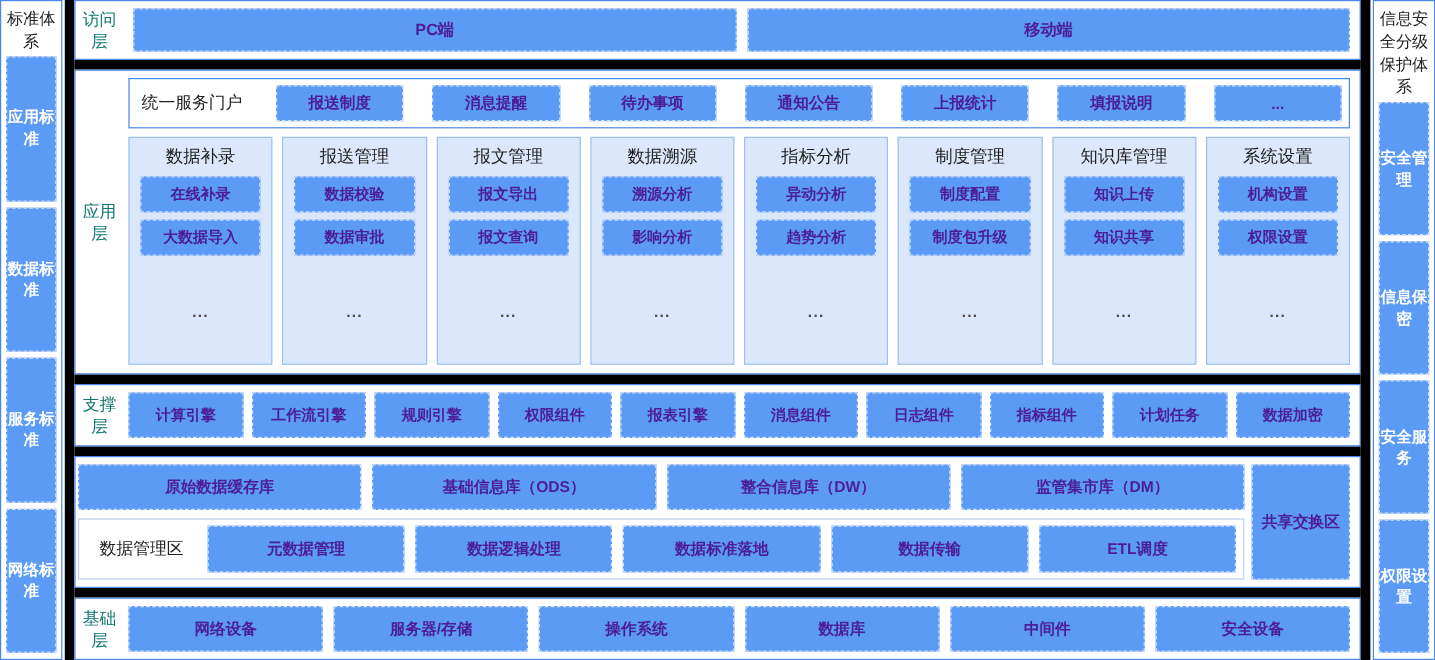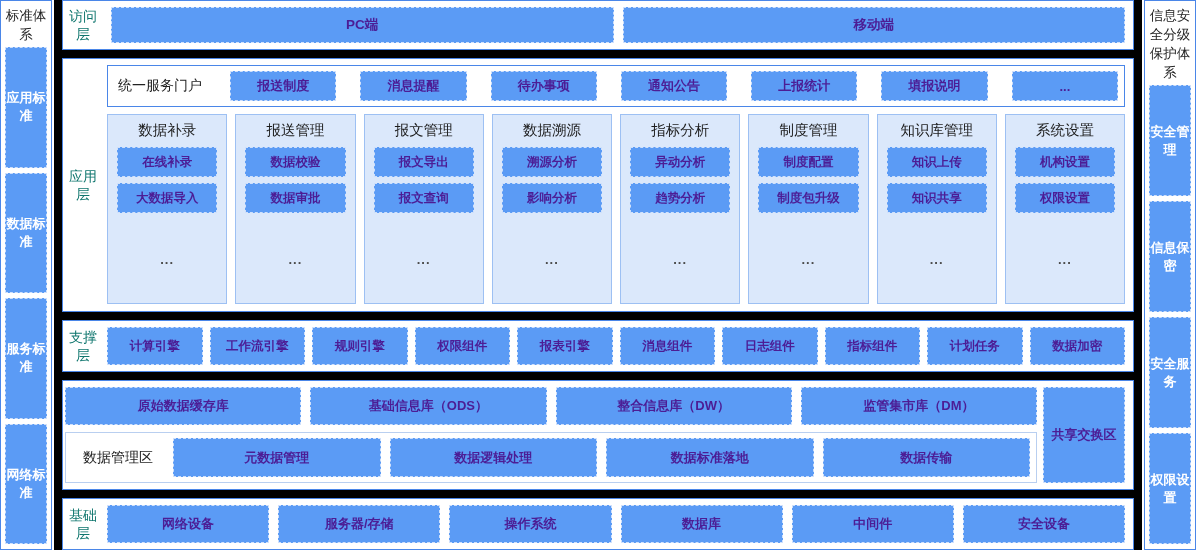--- a/index.html
+++ b/index.html
@@ -379,20 +379,21 @@
           <div class="bbox">基础信息库（ODS）</div>
           <div class="bbox">整合信息库（DW）</div>
           <div class="bbox">监管集市库（DM）</div>
         </div>
         <div class="data-manage">
           <div class="data-manage-label">数据管理区</div>
           <div class="bbox">元数据管理</div>
           <div class="bbox">数据逻辑处理</div>
           <div class="bbox">数据标准落地</div>
           <div class="bbox">数据传输</div>
+          <div class="bbox">ETL调度</div>
         </div>
       </div>
       <div class="share-col">
         <div class="bbox">共享交换区</div>
       </div>
     </div>
 
     <div class="layer infra">
       <div class="layer-label">基础层</div>
       <div class="layer-body">

